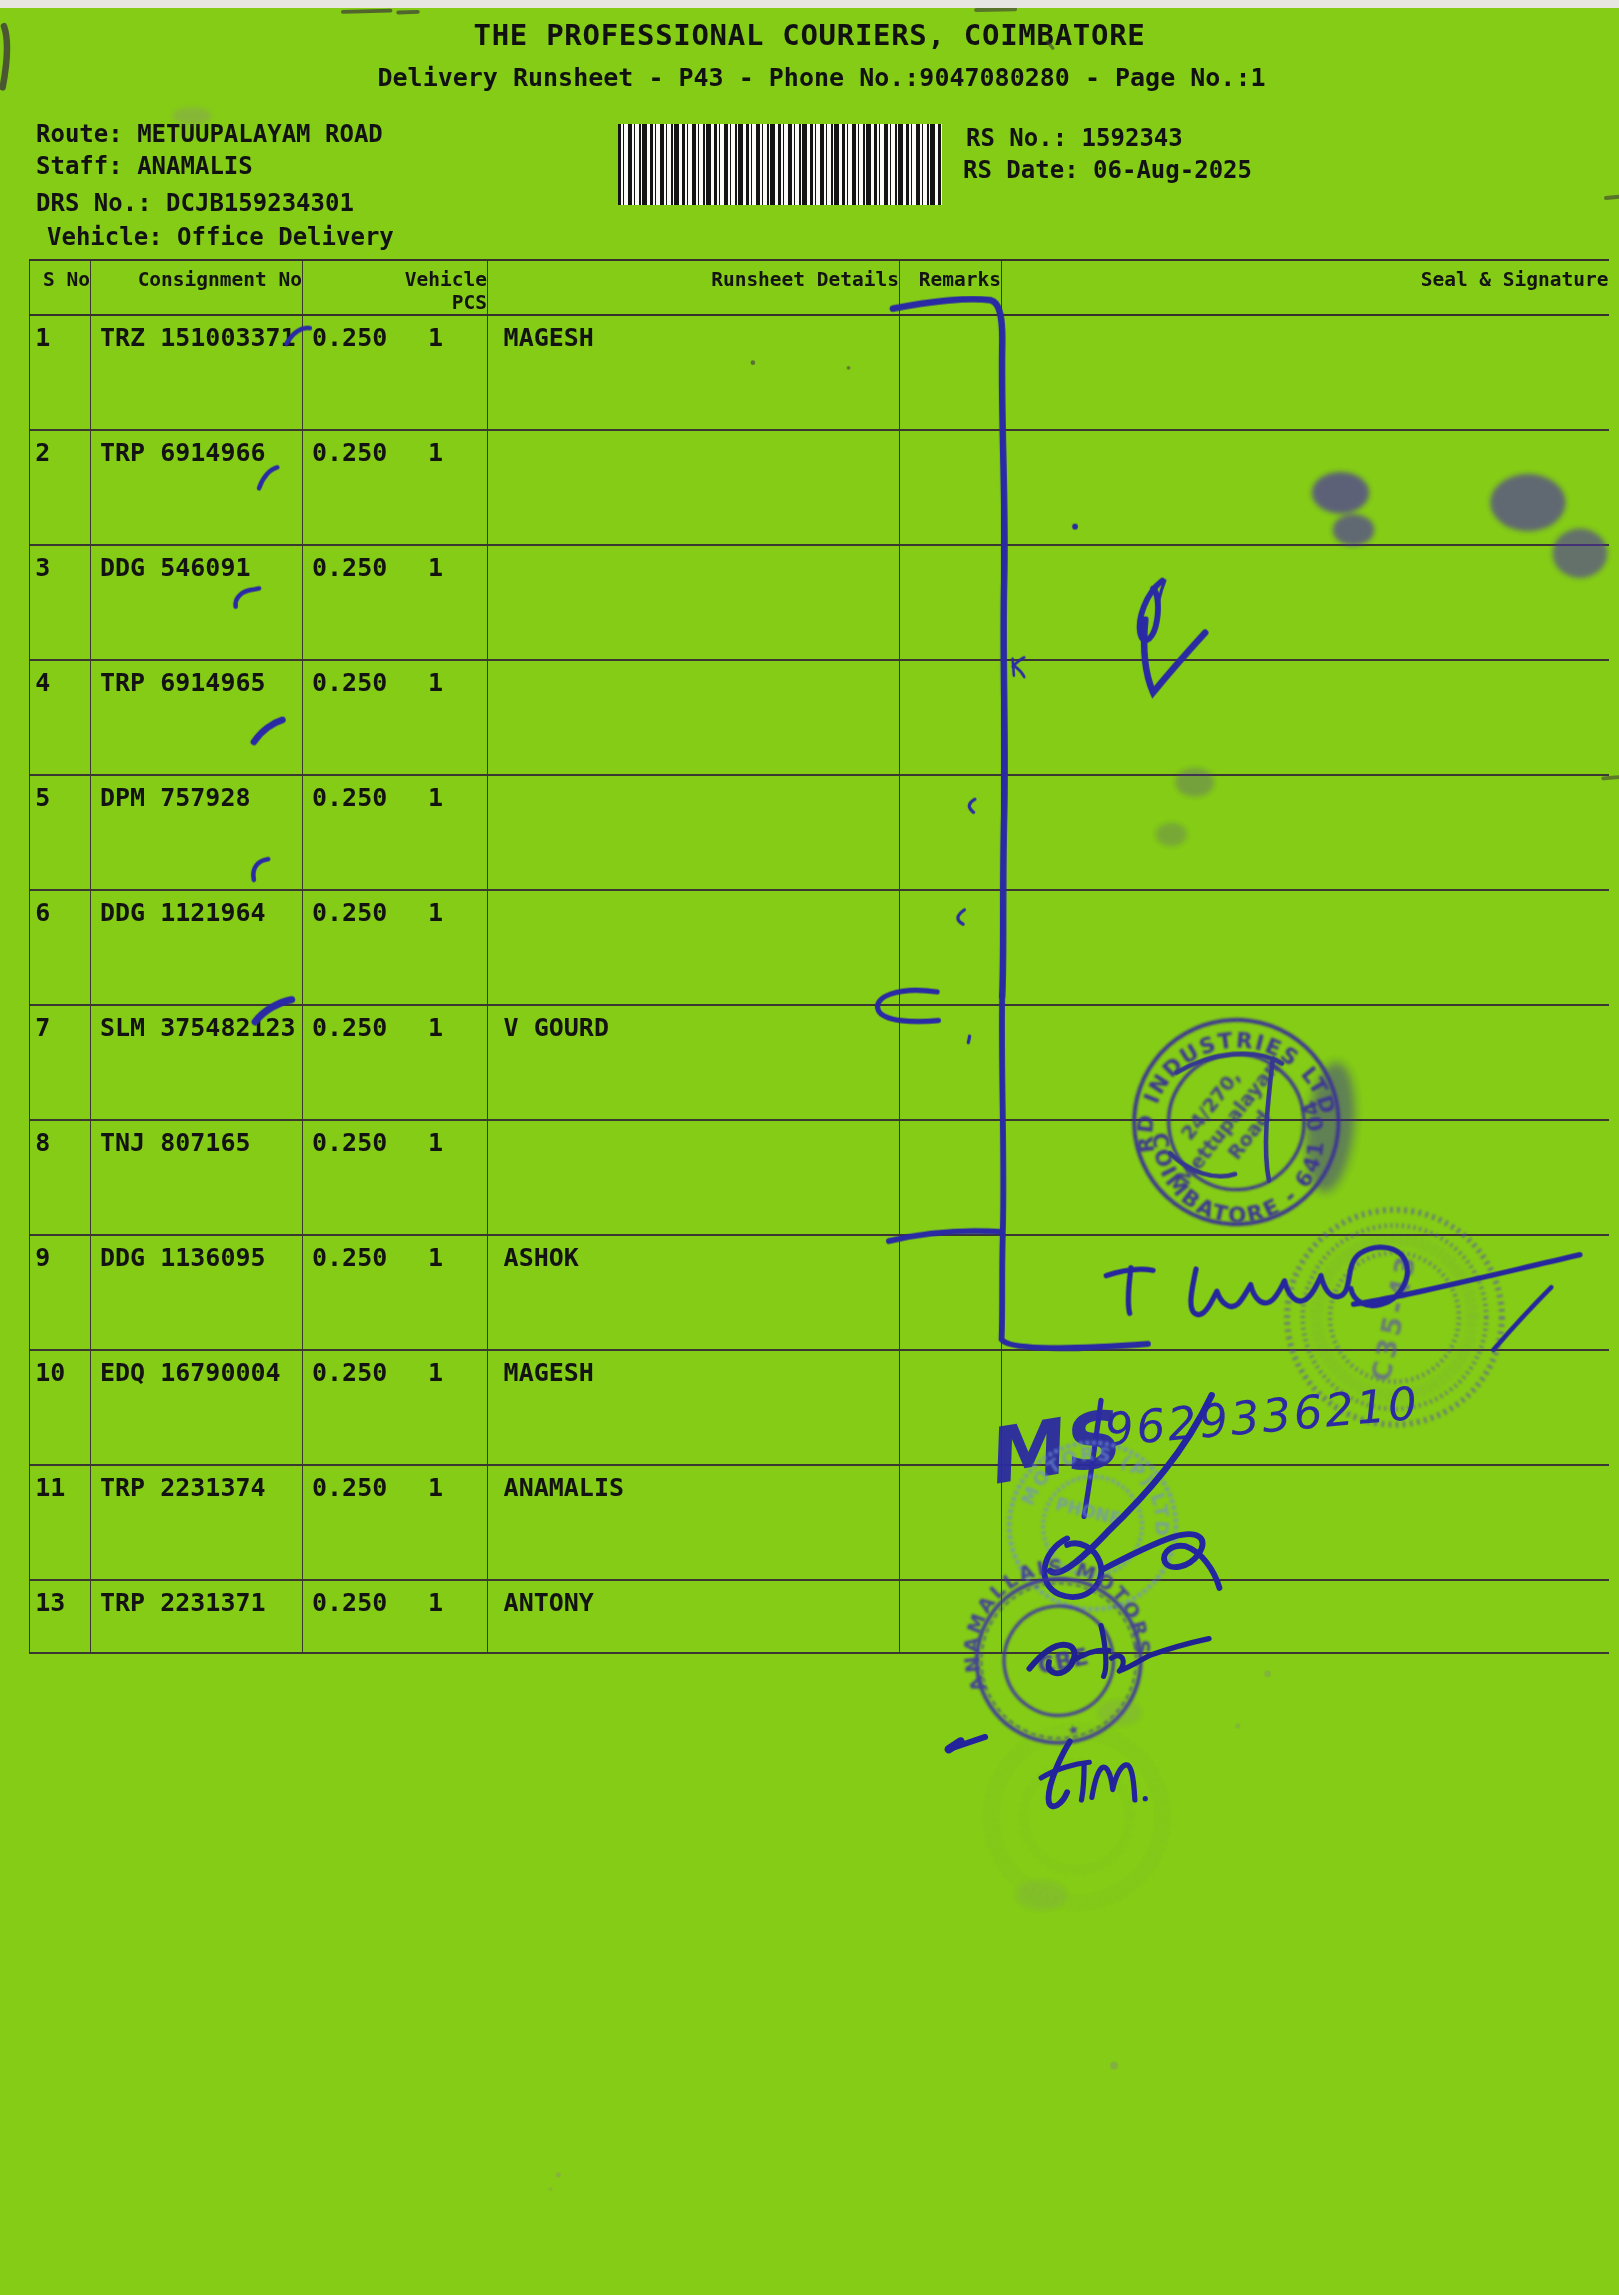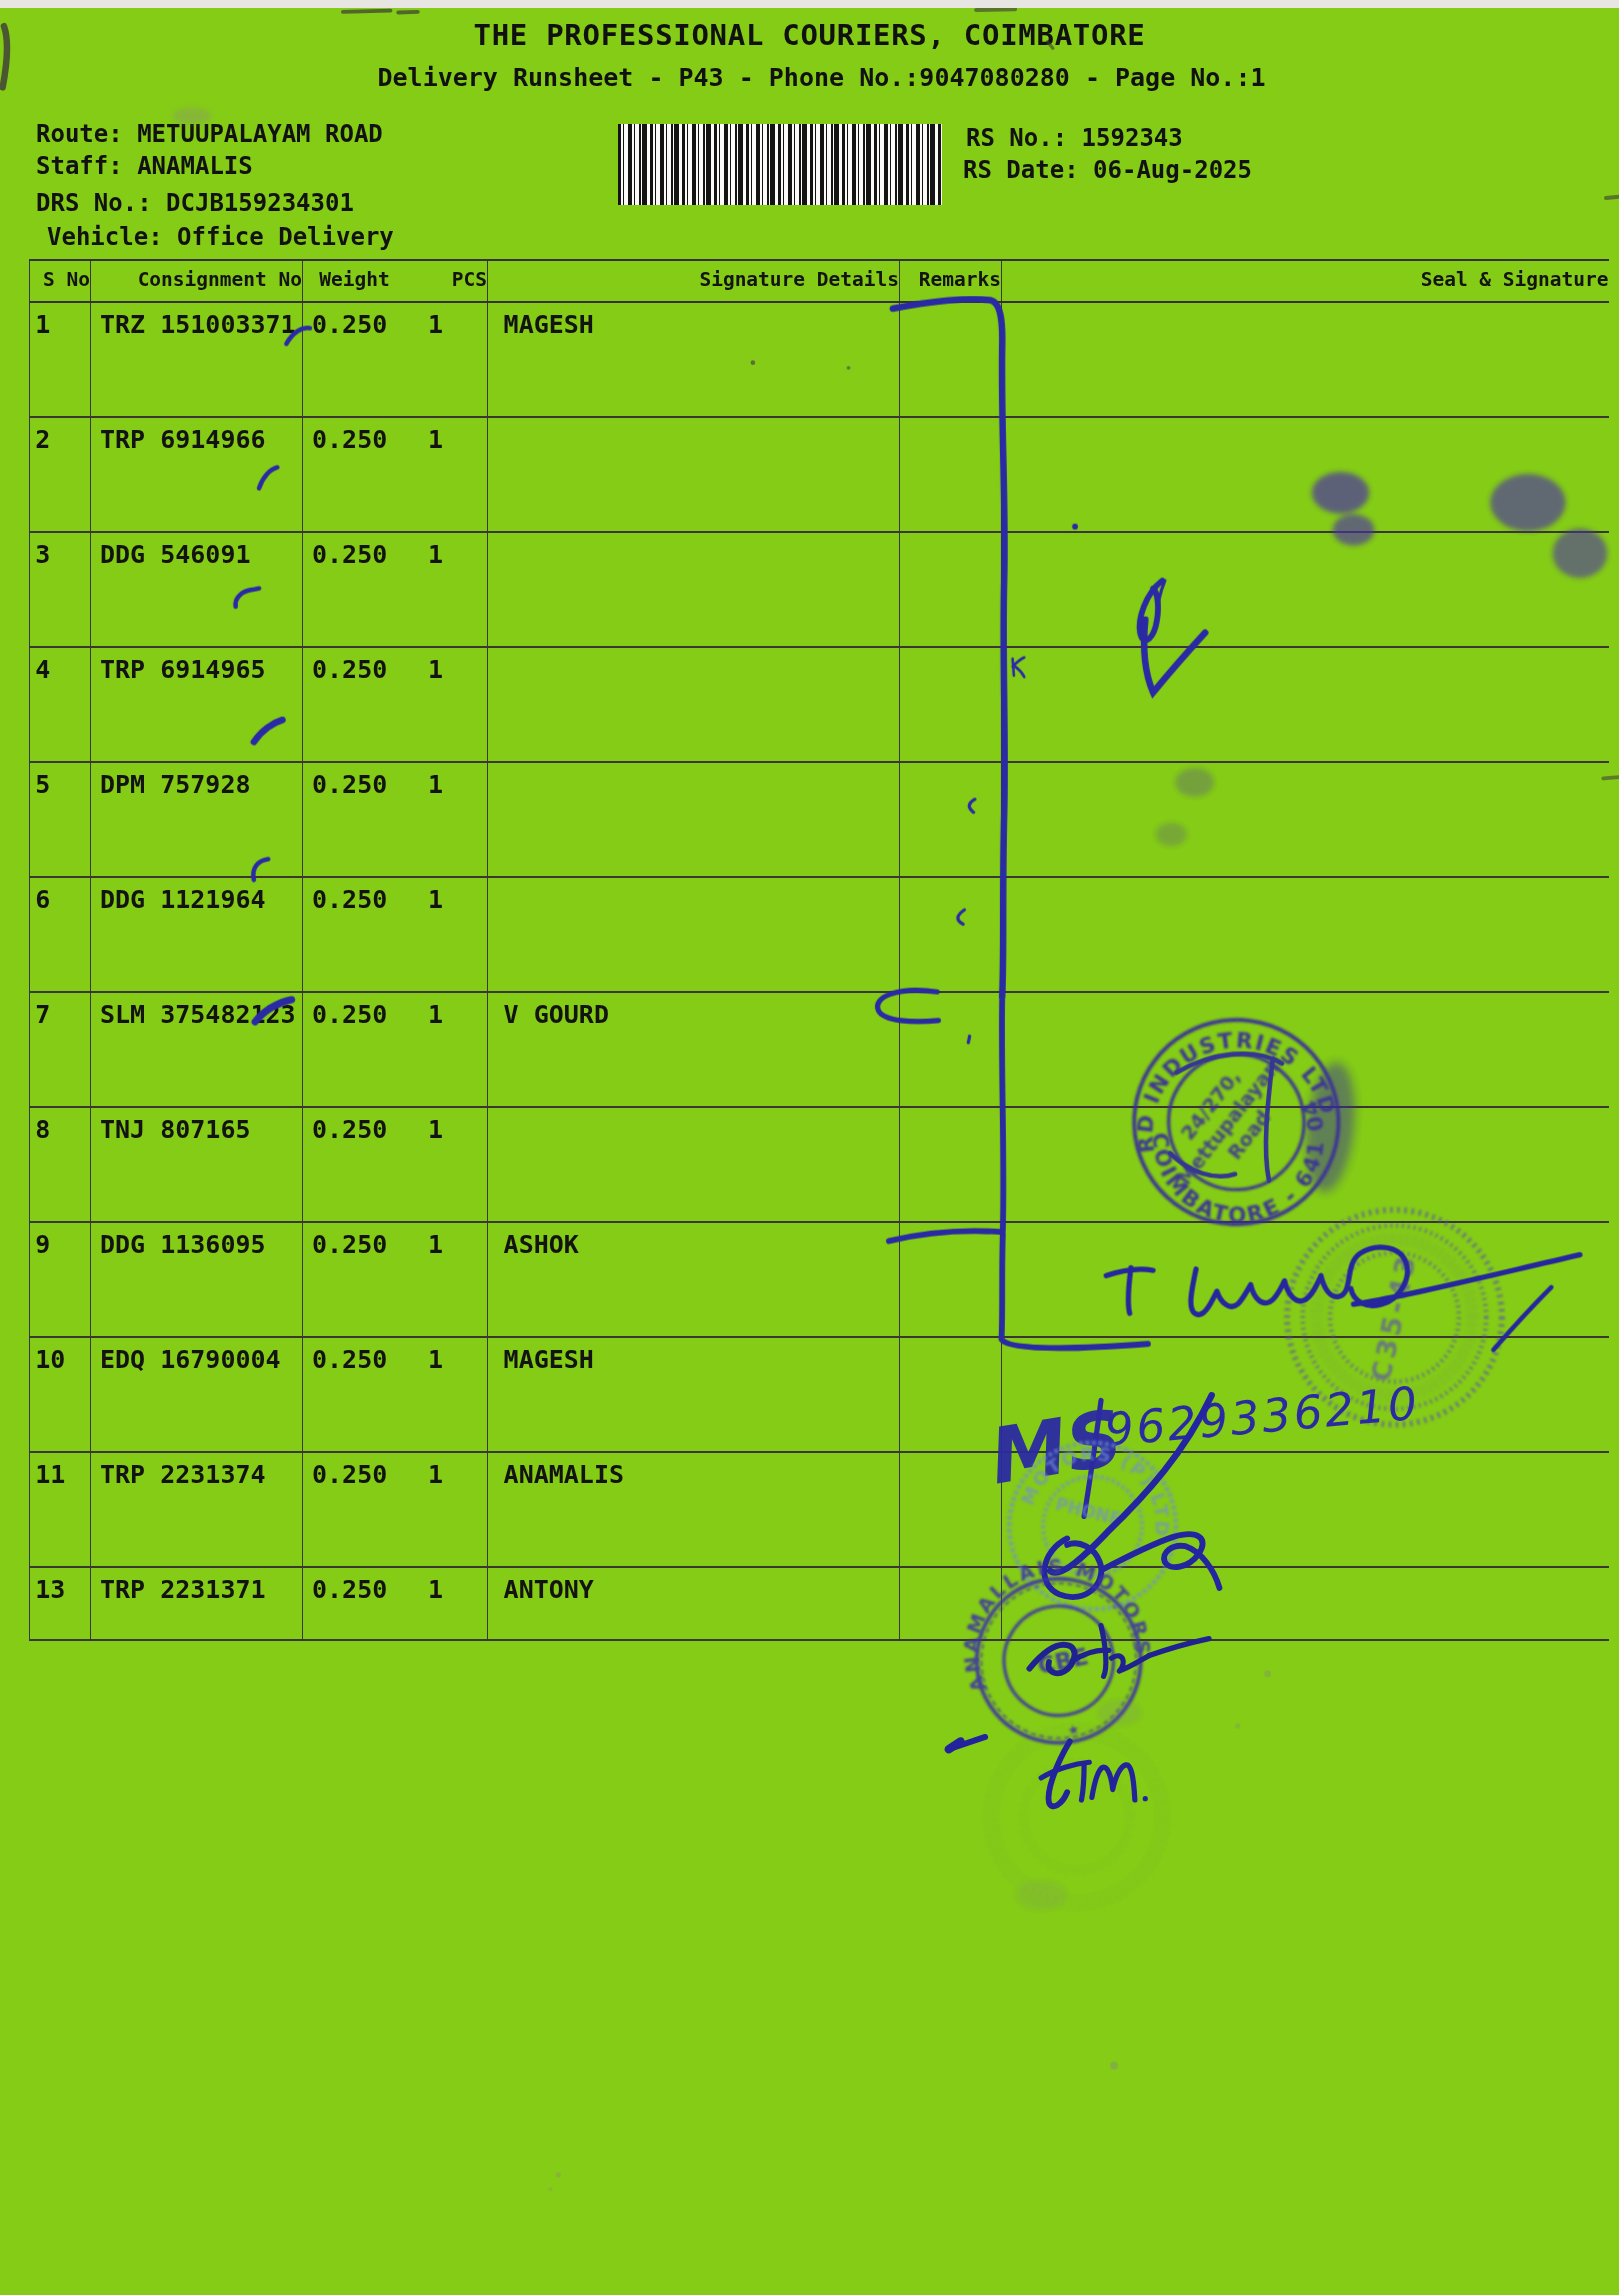--- a/index.html
+++ b/index.html
@@ -95,22 +95,22 @@
         <col class="c-con">
         <col class="c-wp">
         <col class="c-cons">
         <col class="c-rem">
         <col class="c-seal">
     </colgroup>
     <tbody>
         <tr>
       <th>S No</th>
       <th>Consignment No</th>
-      <th><span class="th-weight">Weight</span><span class="th-pcs">PCS</span></th>
-      <th>Signature Details</th>
+      <th><span class="th-weight">Vehicle</span><span class="th-pcs">PCS</span></th>
+      <th>Runsheet Details</th>
       <th>Remarks</th>
       <th>
             <span class="th-seal">Seal &amp; Signature</span>
           </th>
     </tr>
 
     <tr class="r">
           <td>
             <span class="pad-sno">1</span>
           </td>

